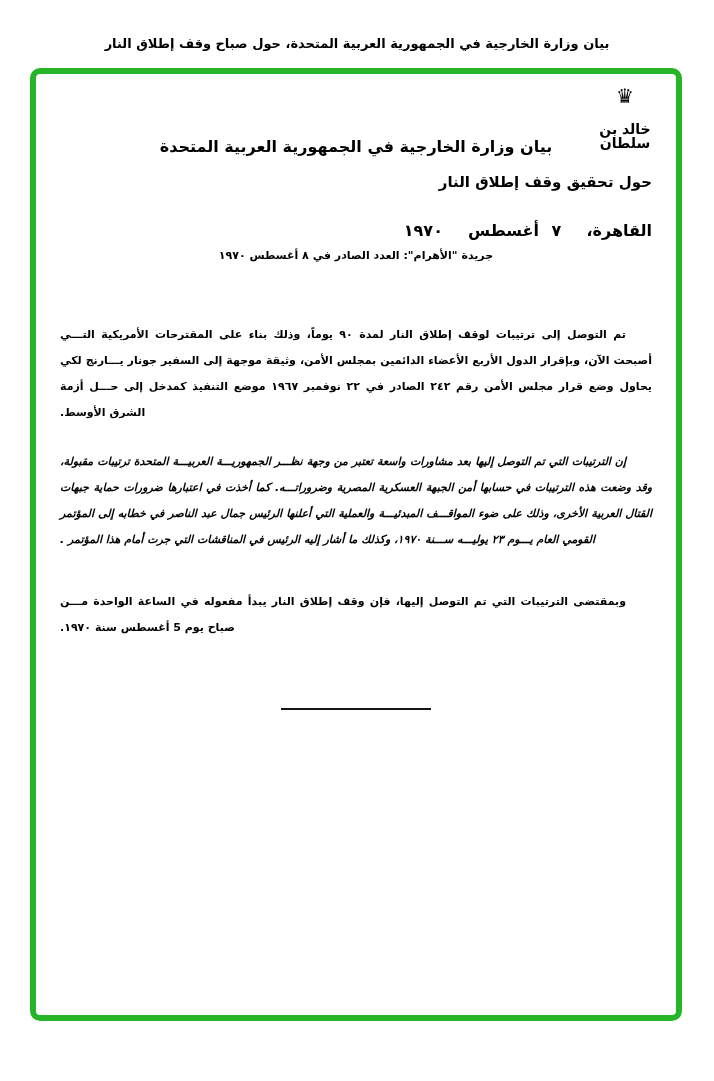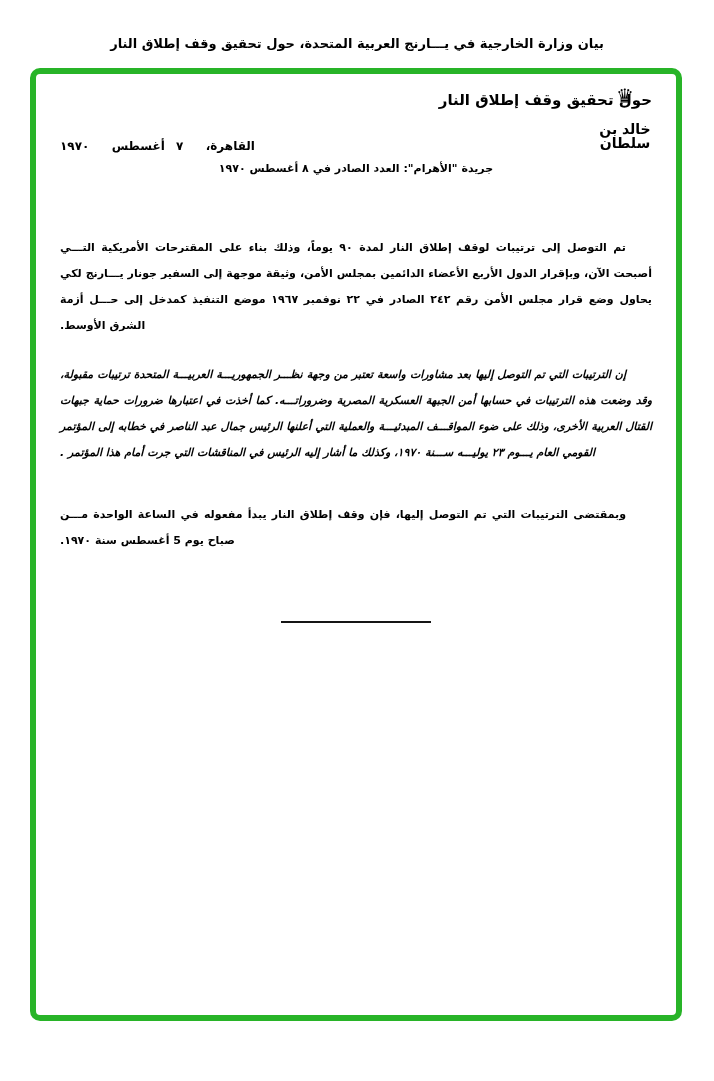--- a/index.html
+++ b/index.html
@@ -19,50 +19,51 @@
   .stamp{
     position:absolute;top:12px;right:16px;width:70px;text-align:center;
     line-height:1;filter:blur(0.4px);
   }
   .stamp .crest{display:block;font-size:20px;}
   .stamp .stamp-text{display:block;font-size:14px;margin-top:16px;direction:rtl;}
   .content{position:absolute;left:0;top:0;right:0;bottom:0;padding:0 24px;}
   .title1{margin:63px 0 0 0;text-align:center;font-size:16px;direction:rtl;}
   .title2{margin:17px 0 0 0;text-align:right;font-size:15px;direction:rtl;}
   .dateline{
-    margin:30px 0 0 0;text-align:left;font-size:12px;direction:rtl;
+    margin:30px 0 0 0;text-align:right;font-size:16px;direction:rtl;
     white-space:pre;word-spacing:7px;
   }
   .sourceline{margin:9px 0 0 0;text-align:center;font-size:11px;direction:rtl;}
   .body-para{
     direction:rtl;text-align:justify;text-align-last:left;
     text-indent:26px;font-size:11px;line-height:26px;margin:0;
   }
   .p1{margin-top:60px;}
   .p2{margin-top:23px;font-style:italic;}
   .p3{margin-top:36px;}
   .p4{margin-top:14px;}
   .divider{
     margin:67px auto 0 auto;width:150px;height:2px;background:#151515;
   }
 </style>
 </head>
 <body>
 
-<div class="top-caption">بيان وزارة الخارجية في يـــارنج العربية المتحدة، حول تحقيق وقف إطلاق النار</div>
+<div class="top-caption">بيان وزارة الخارجية في الجمهورية العربية المتحدة، حول صباح وقف إطلاق النار</div>
 
 <div class="frame">
 
   <div class="stamp">
     <span class="crest">♛</span>
     <span class="stamp-text">خالد بن سلطان</span>
   </div>
 
   <div class="content">
 
+    <div class="title1">بيان وزارة الخارجية في الجمهورية العربية المتحدة</div>
 
     <div class="title2">حول تحقيق وقف إطلاق النار</div>
 
     <div class="dateline">القاهرة،  ٧ أغسطس  ١٩٧٠</div>
 
     <div class="sourceline">جريدة "الأهرام": العدد الصادر في ٨ أغسطس ١٩٧٠</div>
 
     <p class="body-para p1">تم التوصل إلى ترتيبات لوقف إطلاق النار لمدة ٩٠ يوماً، وذلك بناء على المقترحات الأمريكية التـــي أصبحت الآن، وبإقرار الدول الأربع الأعضاء الدائمين بمجلس الأمن، وثيقة موجهة إلى السفير جونار يـــارنج لكي يحاول وضع قرار مجلس الأمن رقم ٢٤٢ الصادر في ٢٢ نوفمبر ١٩٦٧ موضع التنفيذ كمدخل إلى حـــل أزمة الشرق الأوسط.</p>
 
     <p class="body-para p2">إن الترتيبات التي تم التوصل إليها بعد مشاورات واسعة تعتبر من وجهة نظـــر الجمهوريـــة العربيـــة المتحدة ترتيبات مقبولة، وقد وضعت هذه الترتيبات في حسابها أمن الجبهة العسكرية المصرية وضروراتـــه. كما أخذت في اعتبارها ضرورات حماية جبهات القتال العربية الأخرى، وذلك على ضوء المواقـــف المبدئيـــة والعملية التي أعلنها الرئيس جمال عبد الناصر في خطابه إلى المؤتمر القومي العام يـــوم ٢٣ يوليـــه ســـنة ١٩٧٠، وكذلك ما أشار إليه الرئيس في المناقشات التي جرت أمام هذا المؤتمر .</p>

